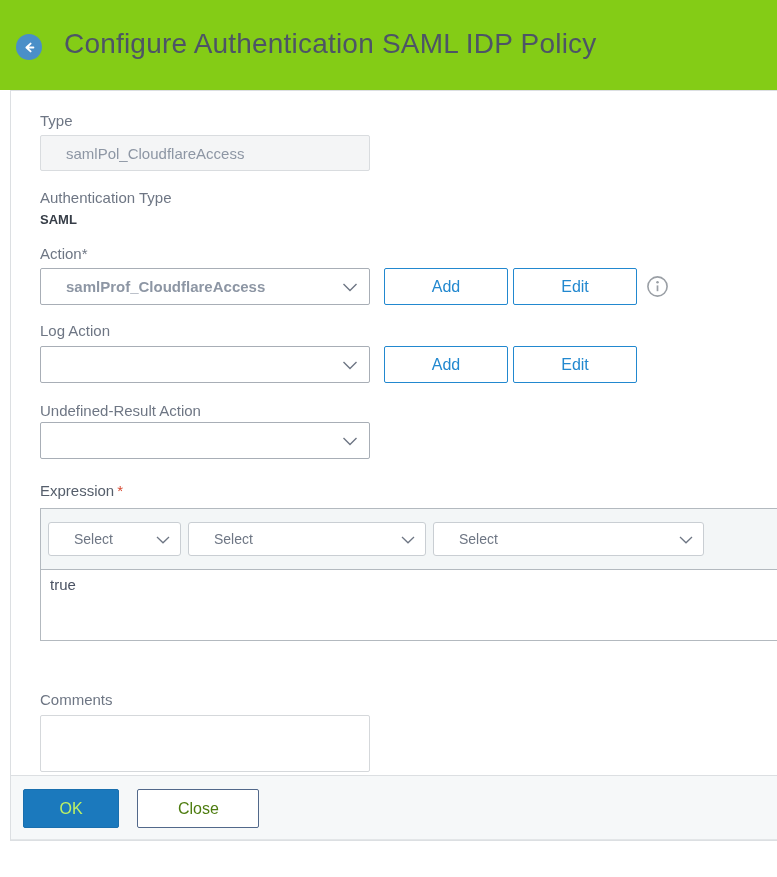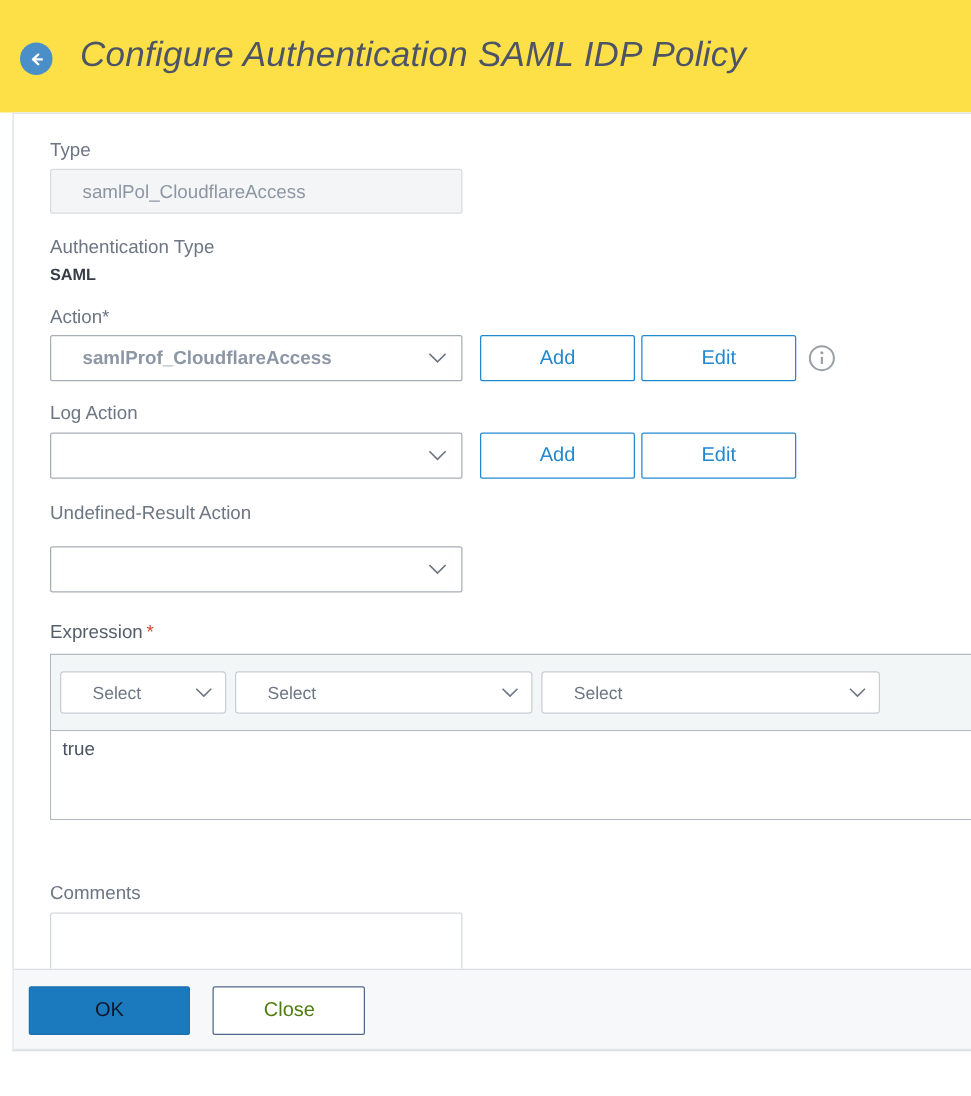--- a/index.html
+++ b/index.html
@@ -7,21 +7,21 @@
   body {
     width: 777px; height: 877px;
     background: #ffffff;
     font-family: "Liberation Sans", "DejaVu Sans", sans-serif;
     overflow: hidden;
     position: relative;
     -webkit-font-smoothing: antialiased;
   }
 
   
-  .header { position: absolute; top: 0; left: 0; right: 0; height: 90px; background: #fde047; font-style: italic; }
+  .header { position: absolute; top: 0; left: 0; right: 0; height: 90px; background: #84cc16; }
   .back-btn {
     position: absolute; left: 16px; top: 34px;
     width: 26px; height: 26px; border-radius: 50%;
     background: #4a8fc8; display: flex; align-items: center; justify-content: center;
     cursor: pointer;
   }
   .page-title {
     position: absolute; left: 64px; top: 28px; margin: 0;
     font-size: 28px; font-weight: 400; color: #4d5466;
     white-space: nowrap; letter-spacing: 0.2px;
@@ -37,21 +37,21 @@
     position: absolute; top: 0; left: 0; right: 0; bottom: 65px;
     padding: 21px 0 0 29px; overflow: hidden;
   }
 
   .field-label { font-size: 15px; color: #6e7684; line-height: 18px; }
   .lbl-name { margin-bottom: 5px; }
   .lbl-auth { margin-top: 18px; }
   .auth-value { margin-top: 5px; font-size: 13px; font-weight: bold; color: #363d47; }
   .lbl-action { margin-top: 18px; margin-bottom: 5px; }
   .lbl-log { margin-top: 17px; margin-bottom: 6px; }
-  .lbl-undef { margin-top: 19px; margin-bottom: 17px; }
+  .lbl-undef { margin-top: 19px; margin-bottom: 2px; }
   .lbl-expr { margin-top: 23px; margin-bottom: 8px; color: #555e6b; }
   .req-mark { color: #d5472f; margin-left: 3px; }
   .lbl-comments { margin-top: 50px; margin-bottom: 6px; }
 
   .name-input {
     width: 330px; height: 36px;
     background: #f4f5f6; border: 1px solid #d9dcdf; border-radius: 2px;
     padding: 0 10px 0 25px; font-size: 15px; color: #8d96a4;
     font-family: inherit; outline: none;
   }
@@ -120,23 +120,23 @@
   }
 
   
   .panel-footer {
     position: absolute; left: 0; right: 0; bottom: 0; height: 65px;
     background: #f6f8f9;
     border-top: 1px solid #dcdfe2; border-bottom: 1px solid #e3e6e8;
     padding: 13px 0 0 12px;
   }
   .btn-ok {
-    width: 129px; height: 39px;
+    width: 96px; height: 39px;
     background: #1b79bd; border: 1px solid #1a6fae; border-radius: 2px;
-    color: #0f172a; font-size: 16px; font-family: inherit; cursor: pointer;
+    color: #bef264; font-size: 16px; font-family: inherit; cursor: pointer;
   }
   .btn-close {
     width: 122px; height: 39px; margin-left: 14px;
     background: #ffffff; border: 1px solid #52688a; border-radius: 2px;
     color: #4d7c0f; font-size: 16px; font-family: inherit; cursor: pointer;
   }
 </style>
 </head>
 <body>
 

